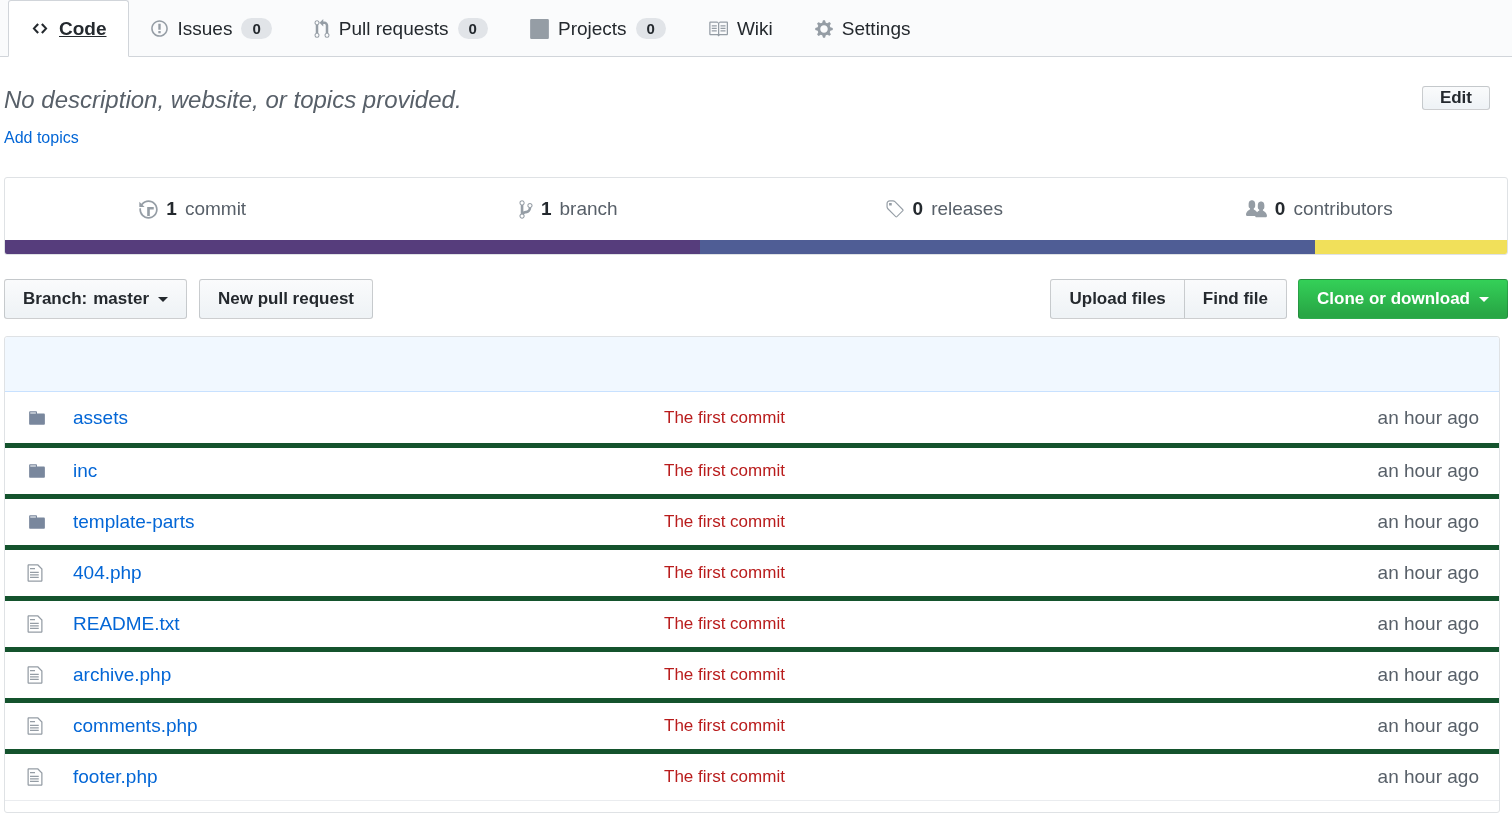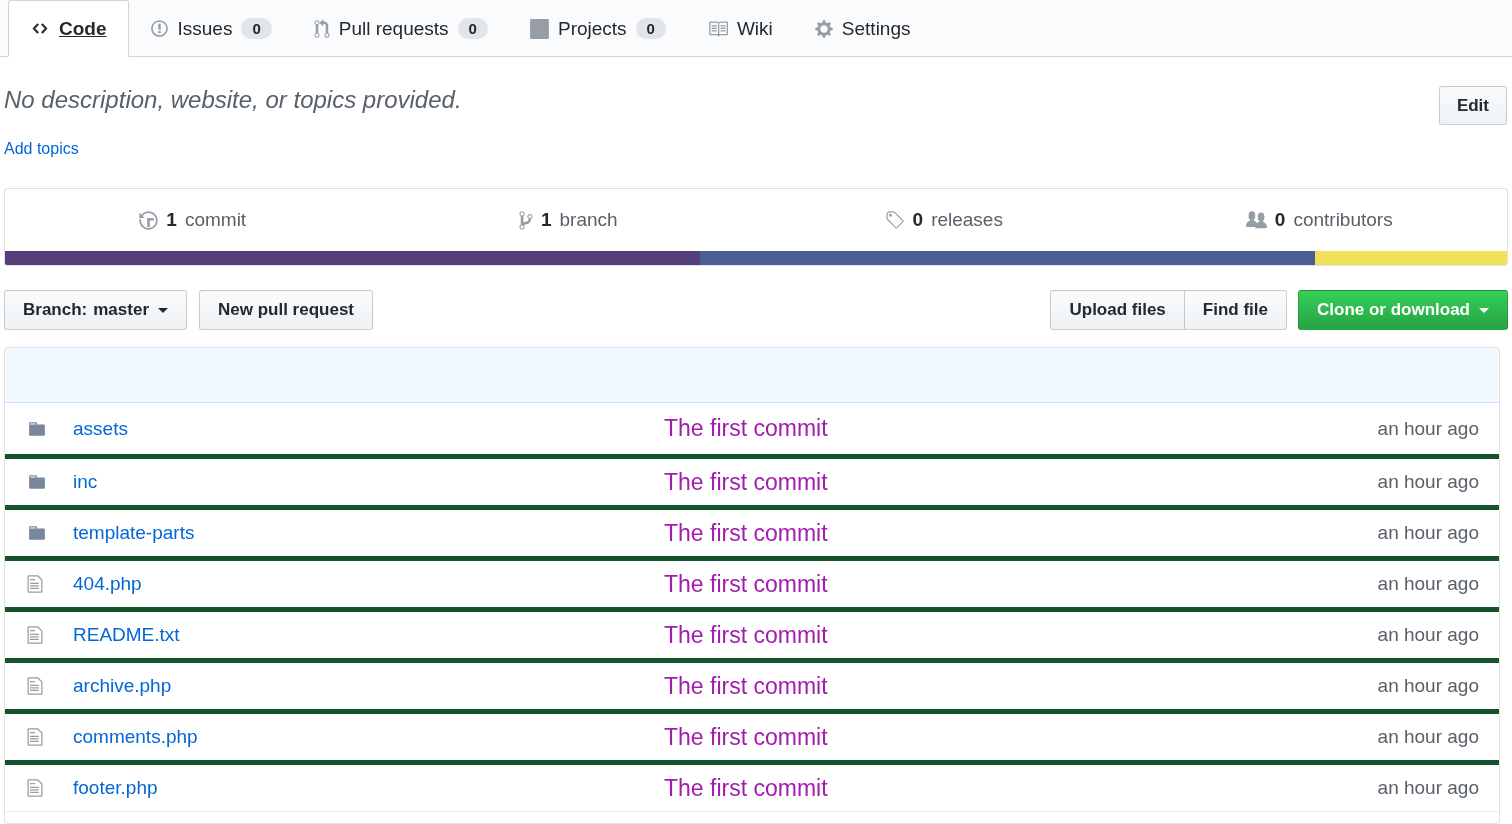--- a/index.html
+++ b/index.html
@@ -14,32 +14,32 @@
   .reponav-item .ticon { display:flex; align-items:center; color:#959da5; }
   .reponav-item.selected { background:#fff; border:1px solid #d1d5da; border-bottom:1px solid #fff;
     border-radius:3px 3px 0 0; font-weight:600;text-decoration:underline; }
   .reponav-item.selected .ticon { color:#24292e; }
   .counter { background:#e1e4e8; border-radius:20px; padding:3px 11px; font-size:15px;
     font-weight:600; color:#24292e; line-height:1; }
   .ticon svg { display:block; }
 
   
   .desc-section { display:flex; justify-content:space-between; align-items:flex-start;
-    padding:29px 5px 0 4px; }
+    padding:29px 22px 0 4px; }
   .repo-description { font-size:24px; font-style:italic; color:#586069; }
   .add-topics { display:inline-block; margin:15px 0 0 4px; font-size:16px; font-weight:400;
     color:#0366d6; text-decoration:none; cursor:pointer; }
 
   
   .btn { display:inline-flex; align-items:center; justify-content:center; height:40px;
     padding:0 18px; font-size:17px; font-weight:600; color:#24292e; cursor:pointer;
     background:linear-gradient(-180deg,#fafbfc,#eff3f6 90%);
     border:1px solid rgba(27,31,35,.2); border-radius:3px; white-space:nowrap;
     font-family:inherit; }
-  .btn-sm { height:39px; padding:0 17px; }
+  .btn-sm { height:24px; padding:0 17px; }
   .btn-green { color:#fff; background:linear-gradient(-180deg,#34d058,#28a745 90%);
     border-color:rgba(27,31,35,.2); }
   .caret { display:inline-block; width:0; height:0; margin-left:9px; vertical-align:middle;
     border-top:5px solid currentColor; border-left:5px solid transparent;
     border-right:5px solid transparent; }
 
   
   .stats-box { margin:30px 4px 0 4px; border:1px solid #dfe2e5; border-radius:3px; }
   .stats-row { display:flex; height:62px; align-items:center; }
   .stat { flex:1; display:flex; align-items:center; justify-content:center; gap:8px;
@@ -63,21 +63,21 @@
   .file-table { margin:17px 12px 0 4px; border:1px solid #dfe2e5; border-radius:3px;
     background:#fff; }
   .commit-tease { height:55px; background:#f1f8ff; border-bottom:1px solid #c8e1ff;
     border-radius:3px 3px 0 0; }
   .file-row { display:grid; grid-template-columns:46px 591px 1fr 200px; align-items:center;
     height:51px; padding:0 20px 0 22px; border-top:5px solid #14532d; }
   .file-row:first-of-type { border-top:none; }
   .file-row .ficon { display:flex; align-items:center; }
   .file-row .fname { font-size:19px; color:#0366d6; text-decoration:none; cursor:pointer;
     justify-self:start; }
-  .file-row .fmsg { font-size:23px; color:#a21caf; text-decoration:none; cursor:pointer;
+  .file-row .fmsg { font-size:17px; color:#b91c1c; text-decoration:none; cursor:pointer;
     justify-self:start; overflow:hidden; white-space:nowrap; }
   .file-row .fage { font-size:19px; color:#586069; text-align:right; }
   .file-row-stub { height:12px; border-top:1px solid #eaecef; }
 </style>
 </head>
 <body>
 
 
 
 

